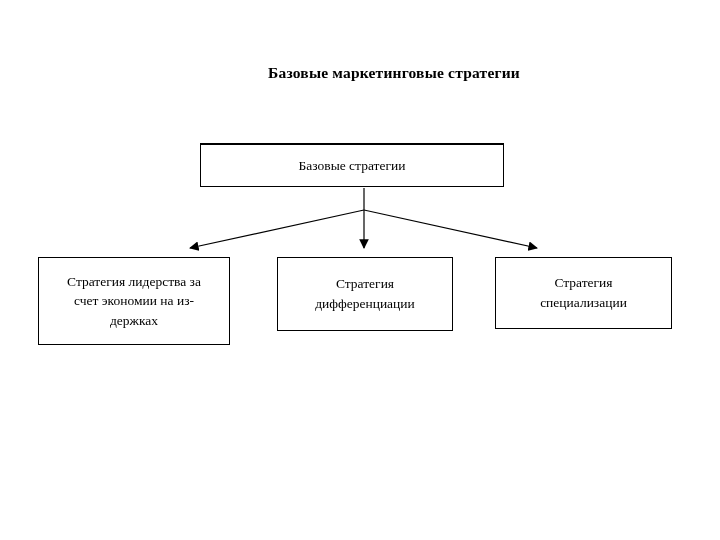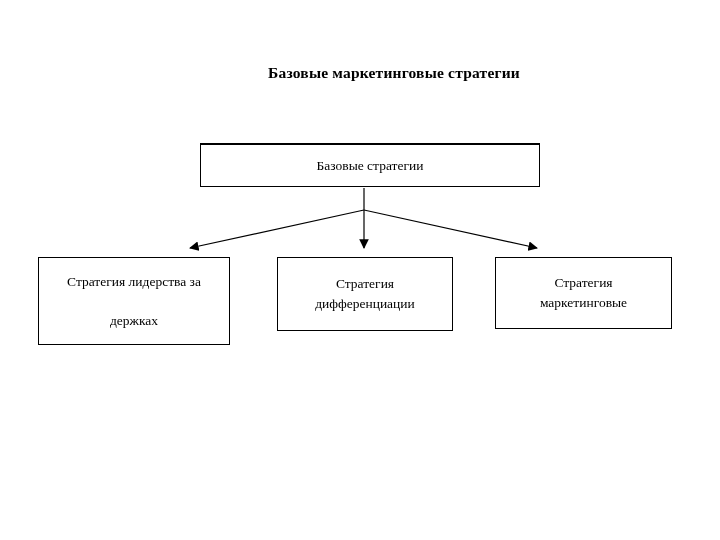--- a/index.html
+++ b/index.html
@@ -40,21 +40,21 @@
     align-items: center;
     justify-content: center;
     text-align: center;
     font-size: 13.5px;
     line-height: 1.45;
     box-sizing: border-box;
   }
   .node-root {
     left: 200px;
     top: 143px;
-    width: 340px;
+    width: 304px;
     height: 44px;
     border-top-width: 2px;
   }
   .node-child-0 {
     left: 38px;
     top: 257px;
     width: 192px;
     height: 88px;
   }
   .node-child-1 {
@@ -88,30 +88,30 @@
   <line x1="364" y1="210" x2="537" y2="248" stroke="#000000" stroke-width="1.2" marker-end="url(#arrowhead)"></line>
 </svg>
 
 <div class="node node-root">
   <span class="node-label">Базовые стратегии</span>
 </div>
 
 <div class="node node-child-0">
   <span class="node-label">
     <span>Стратегия лидерства за</span><br>
-    <br>
+    <span>счет экономии на из-</span><br>
     <span>держках</span>
   </span>
 </div>
 
 <div class="node node-child-1">
   <span class="node-label">
     <span>Стратегия</span><br>
     <span>дифференциации</span>
   </span>
 </div>
 
 <div class="node node-child-2">
   <span class="node-label">
     <span>Стратегия</span><br>
-    <span>маркетинговые</span>
+    <span>специализации</span>
   </span>
 </div>
 
 </body></html>

